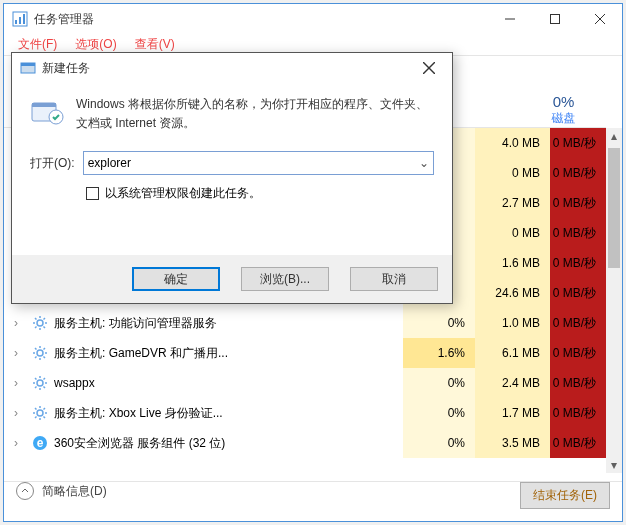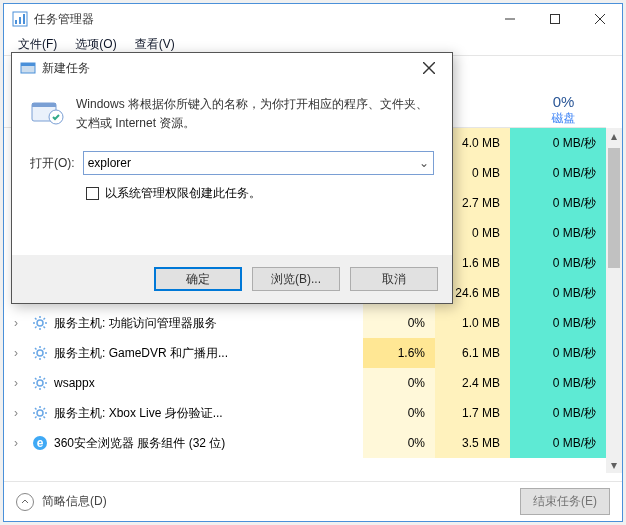--- a/index.html
+++ b/index.html
@@ -7,21 +7,21 @@
 
 .main-window { position: absolute; top: 3px; left: 3px; width: 620px; height: 519px; background: #fff; border: 1px solid #4a90d9; }
 .titlebar { height: 30px; display: flex; align-items: center; padding-left: 8px; background: #fff; }
 .titlebar-icon { width: 16px; height: 16px; margin-right: 6px; }
 .titlebar-text { flex: 1; color: #333; }
 .win-controls { display: flex; }
 .win-btn { width: 45px; height: 30px; display: flex; align-items: center; justify-content: center; color: #333; }
 .win-btn svg { width: 10px; height: 10px; }
 
 .menubar { height: 22px; display: flex; align-items: center; padding-left: 6px; gap: 2px; border-bottom: 1px solid #e5e5e5; }
-.menu-item { padding: 2px 8px; color: #0f172a; }
+.menu-item { padding: 2px 8px; color: #ef4444; }
 
 .content { position: relative; height: calc(100% - 30px - 22px - 40px); }
 
 .table-area { position: absolute; top: 0; left: 0; right: 0; bottom: 0; overflow: hidden; }
 .table-header { position: absolute; top: 36px; left: 0; right: 16px; height: 36px; display: flex; border-bottom: 1px solid #e5e5e5; }
 .col-name { flex: 1; }
 .col-cpu { width: 72px; text-align: right; padding-right: 10px; }
 .col-mem { width: 75px; text-align: right; padding-right: 10px; }
 .col-disk { width: 75px; text-align: right; padding-right: 10px; }
 .header-top { font-size: 15px; color: #2b5797; text-align: center; }
@@ -29,52 +29,52 @@
 .hcell { display: flex; flex-direction: column; justify-content: center; align-items: center; }
 
 .rows { position: absolute; top: 72px; left: 0; right: 16px; bottom: 8px; }
 .row { height: 30px; display: flex; align-items: center; border-bottom: 0; }
 .row .cell-name { flex: 1; display: flex; align-items: center; padding-left: 10px; gap: 6px; overflow: hidden; white-space: nowrap; }
 .row .expand { width: 12px; display: inline-block; color: #888; }
 .row .picon { width: 16px; height: 16px; flex-shrink: 0; }
 .cell-cpu, .cell-mem, .cell-disk { display: flex; align-items: center; justify-content: flex-end; padding-right: 10px; height: 100%; }
 .cell-cpu { width: 72px; background: #fff8d9; }
 .cell-mem { width: 75px; background: #fff2bd; }
-.cell-disk { width: 96px; background: #5eead4; }
+.cell-disk { width: 56px; background: #b91c1c; }
 .cpu-hi { background: #ffe794; }
 
 .vscroll { position: absolute; top: 72px; right: 0; width: 16px; bottom: 8px; background: #f0f0f0; }
 .vscroll .thumb { position: absolute; left: 2px; right: 2px; top: 20px; height: 120px; background: #c1c1c1; }
 .vscroll .arrow { position: absolute; left: 0; right: 0; height: 16px; display: flex; align-items: center; justify-content: center; color: #606060; }
 .vscroll .arrow.up { top: 0; }
 .vscroll .arrow.down { bottom: 0; }
 
-.footer { position: absolute; bottom: 0; left: 0; right: 0; height: 40px; border-top: 1px solid #e5e5e5; display: flex; align-items: center; padding: 0 12px; }
+.footer { position: absolute; bottom: 0; left: 0; right: 0; height: 40px; border-top: 1px solid #e5e5e5; display: flex; align-items: flex-start; padding: 0 12px; }
 .footer-left { display: flex; align-items: center; gap: 8px; flex: 1; color: #444; }
 .circle-up { width: 18px; height: 18px; border: 1px solid #888; border-radius: 50%; display: flex; align-items: center; justify-content: center; }
-.end-task { padding: 4px 12px; background: #e1e1e1; border: 1px solid #adadad; color: #737373; }
+.end-task { padding: 4px 12px; background: #e1e1e1; border: 1px solid #adadad; color: #a16207; }
 
 
 .dialog { position: absolute; top: 52px; left: 11px; width: 442px; height: 252px; background: #fff; border: 1px solid #555; box-shadow: 3px 3px 12px rgba(0,0,0,0.25); z-index: 10; }
 .dlg-title { height: 30px; display: flex; align-items: center; padding: 0 8px; }
 .dlg-title-icon { width: 16px; height: 16px; margin-right: 6px; }
 .dlg-title-text { flex: 1; color: #333; }
 .dlg-close { width: 30px; height: 30px; display: flex; align-items: center; justify-content: center; }
 .dlg-body { padding: 12px 18px 0 18px; }
 .dlg-desc { display: flex; gap: 12px; margin-bottom: 18px; }
 .dlg-run-icon { width: 34px; height: 34px; flex-shrink: 0; }
 .dlg-desc-text { color: #333; line-height: 1.6; }
 .dlg-input-row { display: flex; align-items: center; gap: 8px; margin-bottom: 10px; }
 .dlg-label { color: #333; }
 .dlg-combo { flex: 1; position: relative; }
 .dlg-input { width: 100%; height: 24px; border: 1px solid #7a9fd4; padding: 0 20px 0 4px; outline: none; }
 .dlg-drop { position: absolute; right: 2px; top: 2px; width: 16px; height: 20px; display: flex; align-items: center; justify-content: center; color: #555; }
 .dlg-check-row { display: flex; align-items: center; gap: 6px; padding-left: 56px; }
 .dlg-check { width: 13px; height: 13px; border: 1px solid #333; }
-.dlg-buttons { position: absolute; bottom: 0; left: 0; right: 0; height: 48px; background: #f0f0f0; display: flex; align-items: center; justify-content: flex-end; gap: 10px; padding-right: 14px; }
+.dlg-buttons { position: absolute; bottom: 0; left: 0; right: 0; height: 48px; background: #f0f0f0; display: flex; align-items: center; justify-content: flex-end; gap: 21px; padding-right: 14px; }
 .dlg-btn { width: 88px; height: 24px; background: #e1e1e1; border: 1px solid #adadad; display: flex; align-items: center; justify-content: center; color: #333; }
 .dlg-btn.primary { border: 2px solid #0078d7; }
 </style>
 </head>
 <body>
 
 <div class="main-window">
   <div class="titlebar">
     <svg class="titlebar-icon" viewBox="0 0 16 16">
         <rect x="1" y="1" width="14" height="14" fill="#fff" stroke="#4a90d9"></rect>

